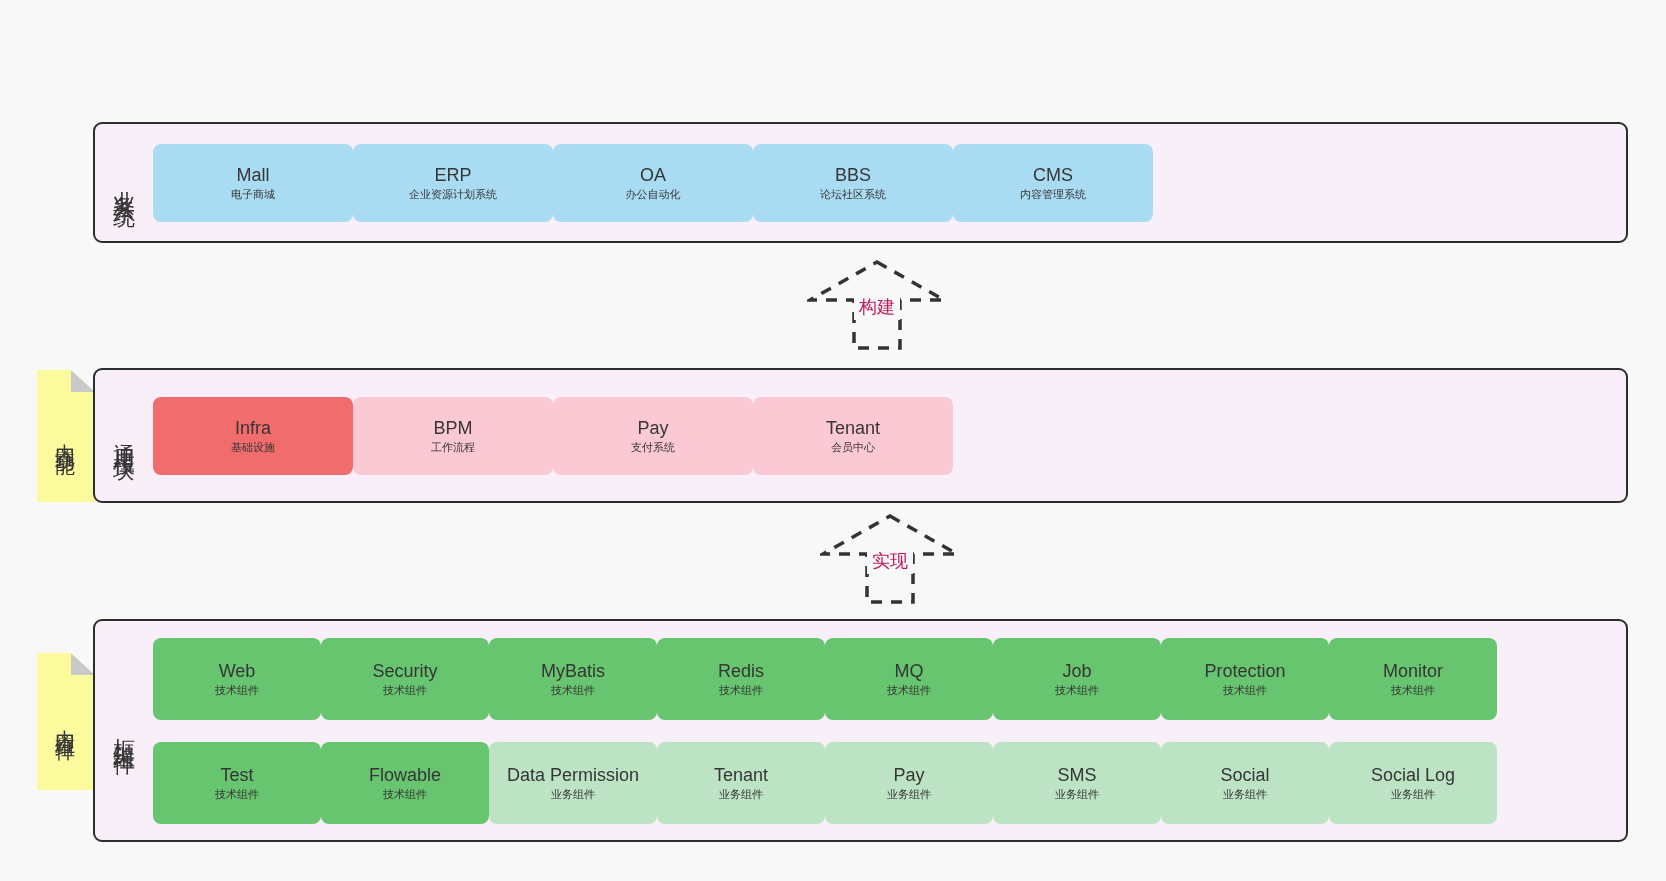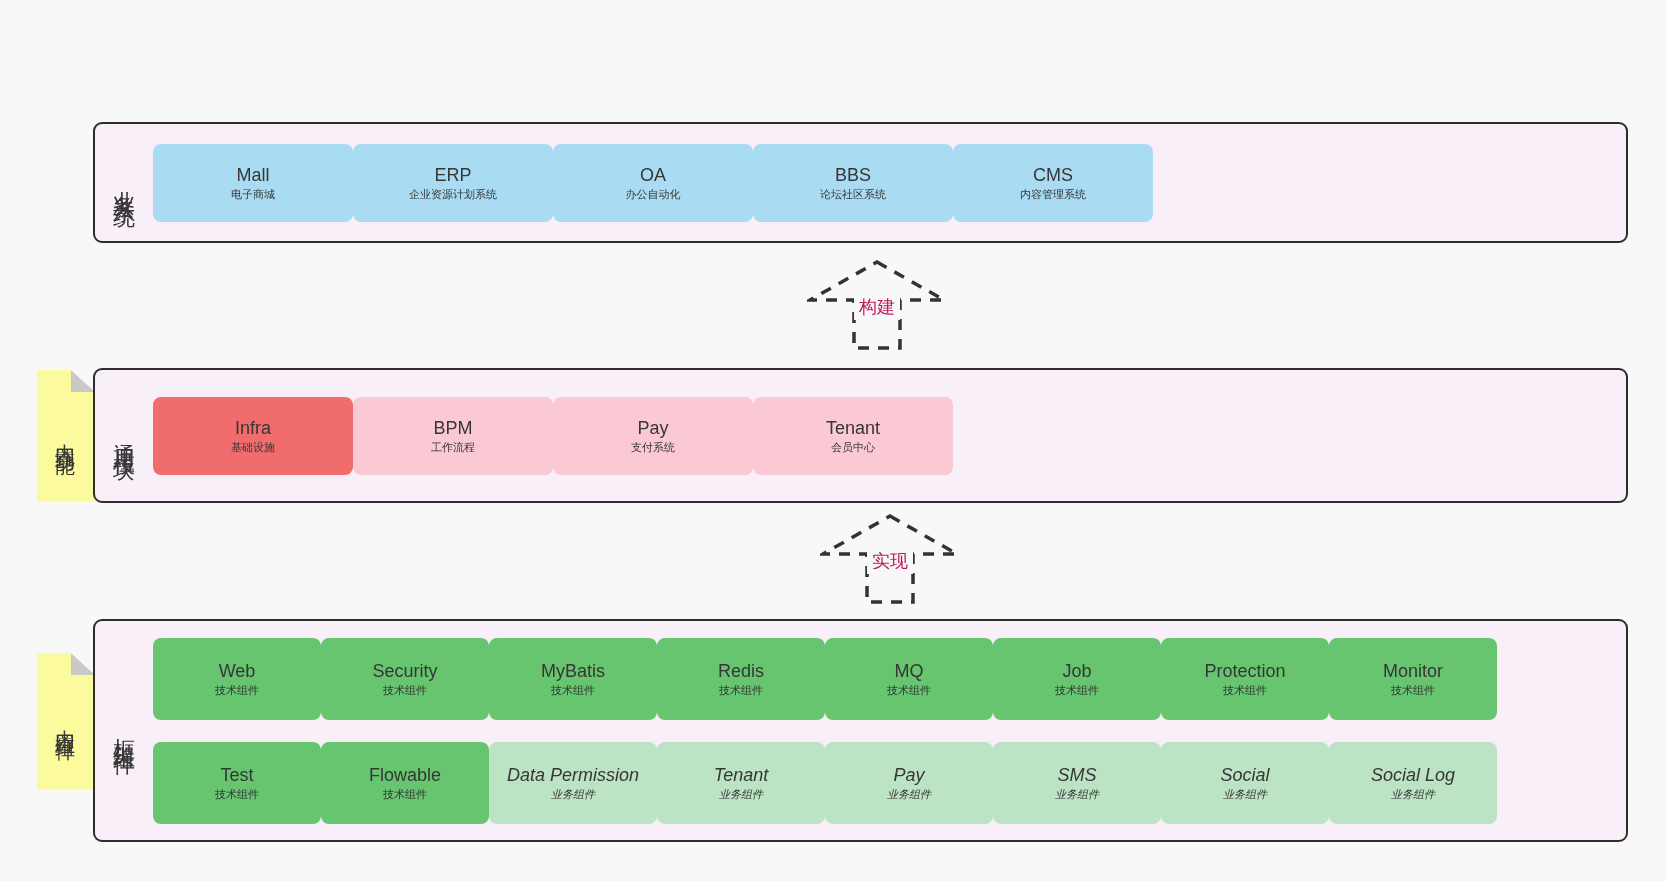--- a/index.html
+++ b/index.html
@@ -28,21 +28,21 @@
     text-align:center;padding:2px 6px;color:#363636;
   }
   .b200{width:200px;height:78px;}
   .b150{width:168px;height:82px;}
   .box .t{font-size:18px;line-height:1.38;}
   .box .d{font-size:11px;line-height:1.38;}
   .blue{background:var(--blue,#a9dcf3);}
   .red{background:var(--red,#f16c6c);}
   .pink{background:var(--pink,#fbc9d3);}
   .green{background:var(--green,#67c46f);}
-  .lightgreen{background:var(--lightgreen,#bce3c3);font-style:italic;}
+  .lightgreen{background:var(--lightgreen,#bce3c3);}
   .note{
     position:absolute;width:58px;background:var(--yellow,#fbfb9e);z-index:1;
     clip-path:polygon(0 0,calc(100% - 24px) 0,100% 22px,100% 100%,0 100%);
     display:flex;align-items:center;justify-content:center;
     writing-mode:vertical-rl;text-orientation:upright;
     font-size:20px;letter-spacing:4px;color:#363636;
   }
   .note .fold{
     position:absolute;top:0;right:0;width:24px;height:22px;
     background:#c9c9c9;clip-path:polygon(0 0,100% 100%,0 100%);

